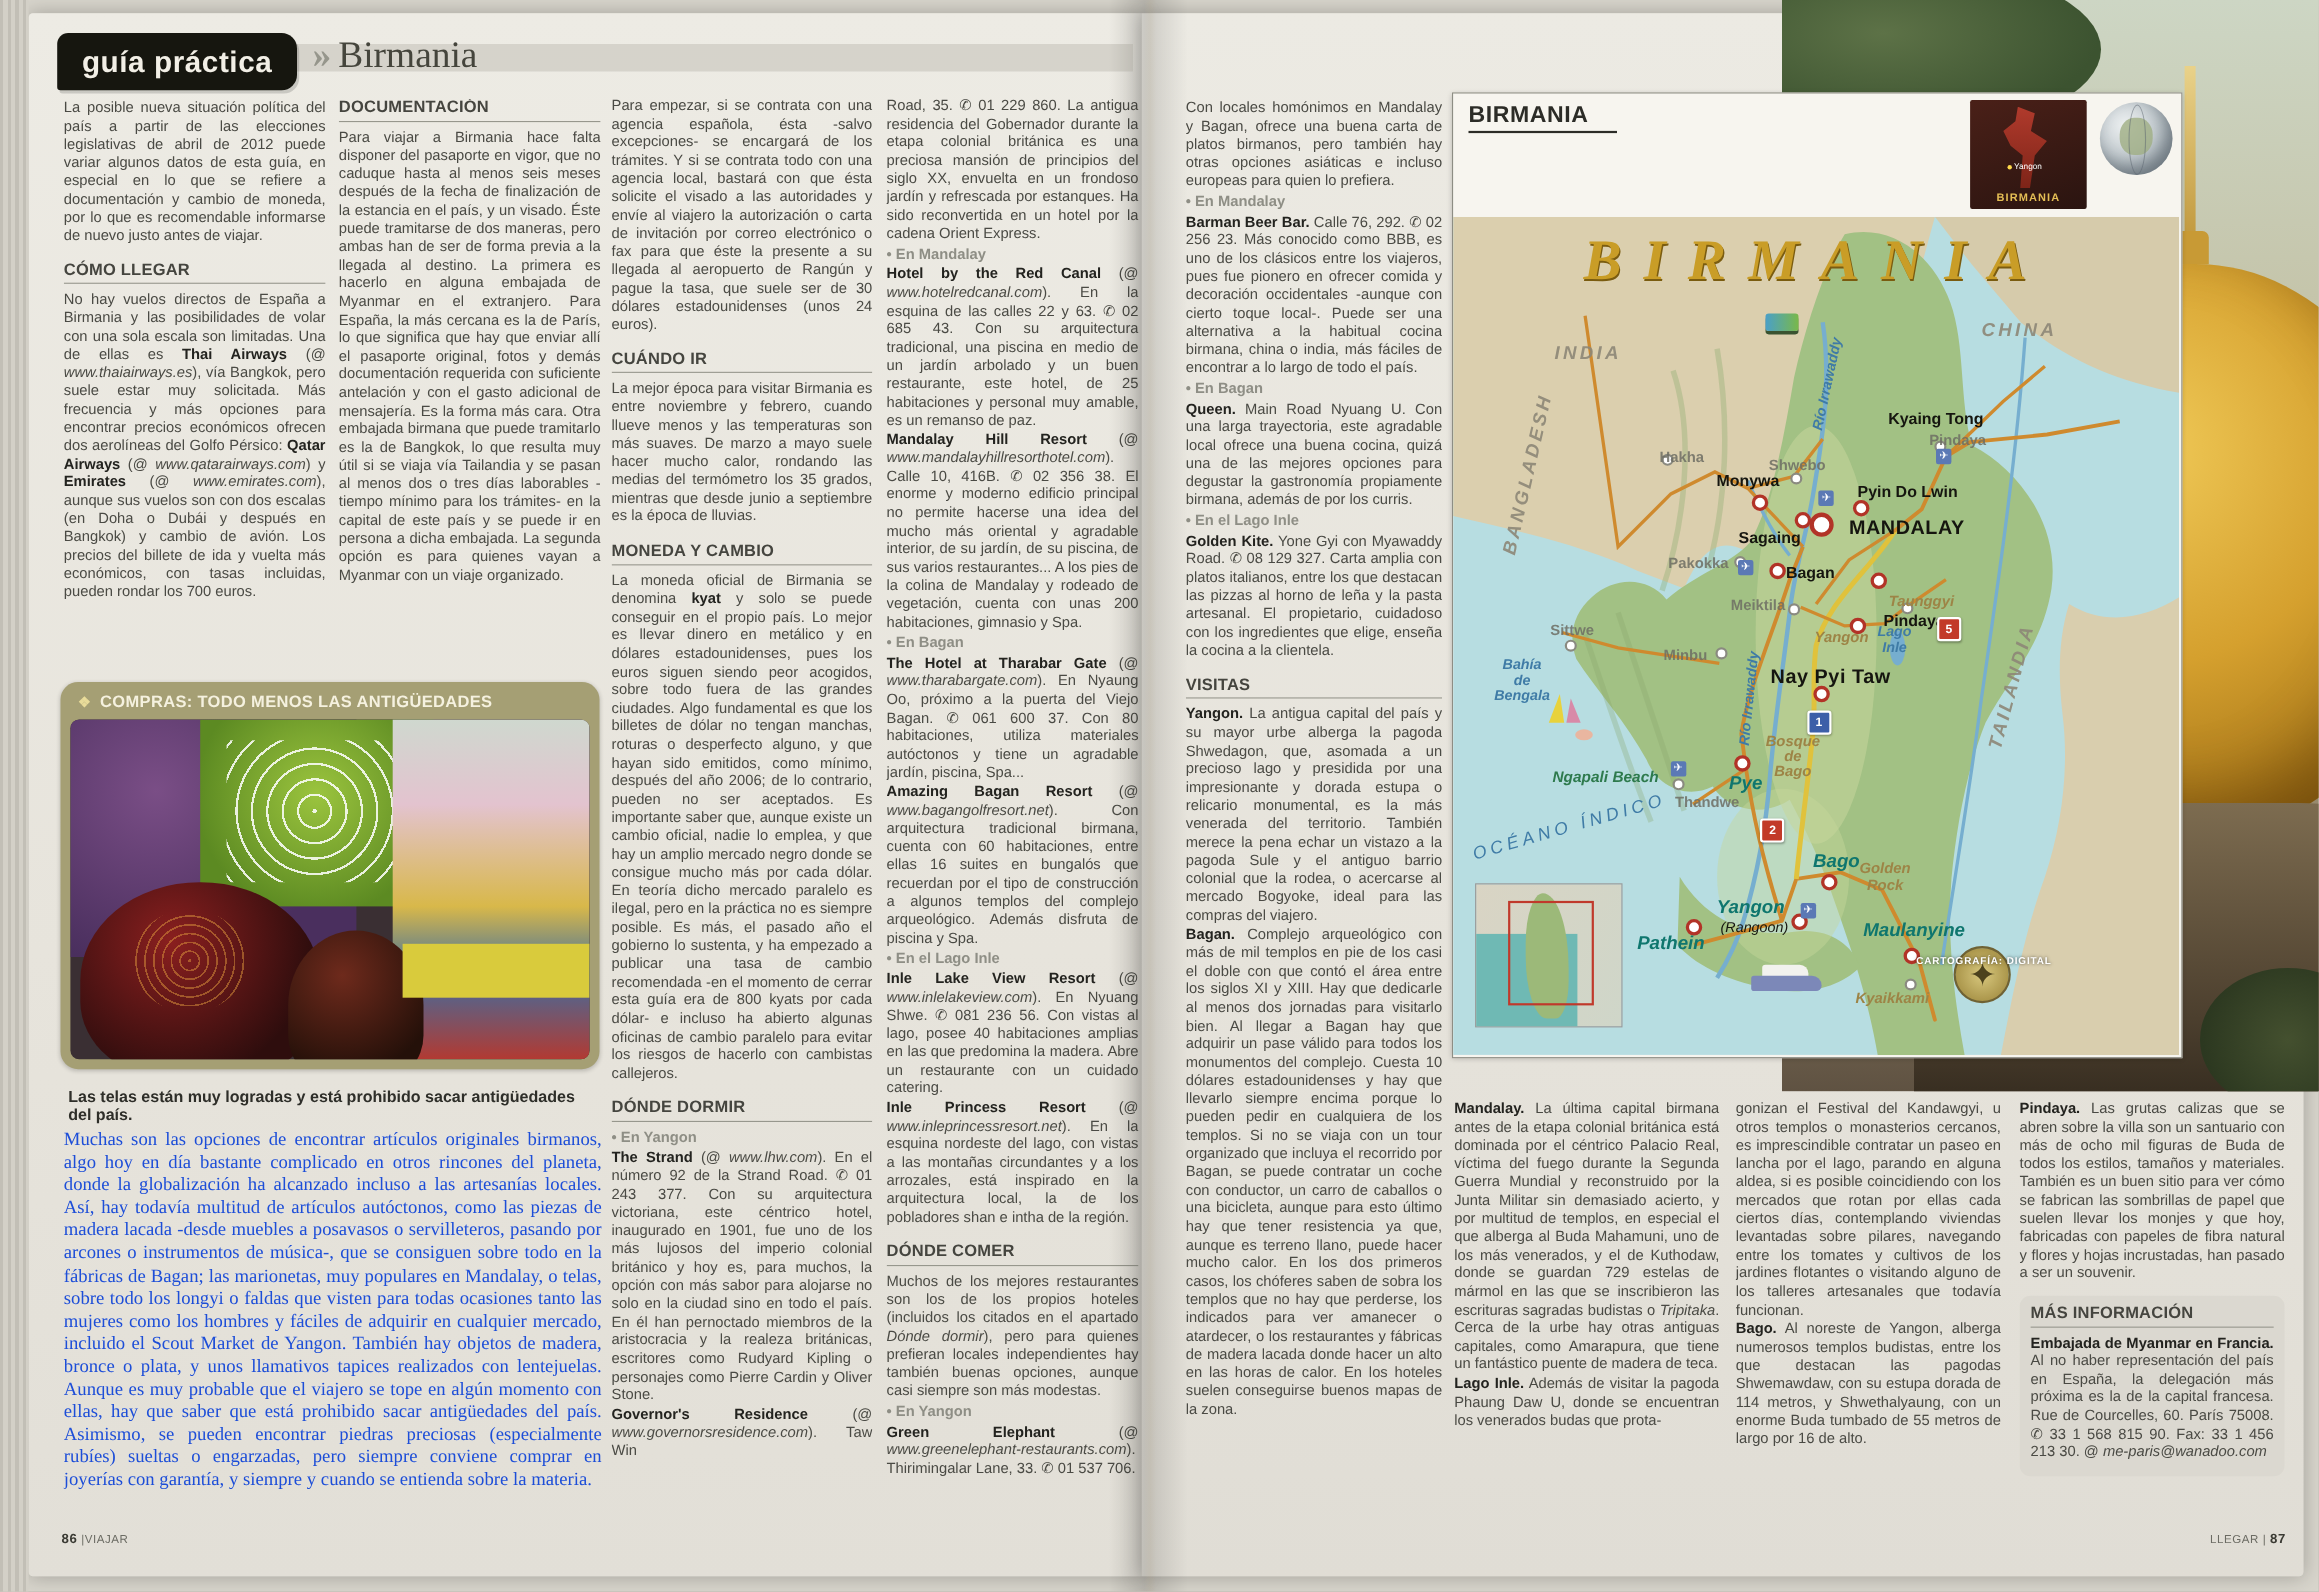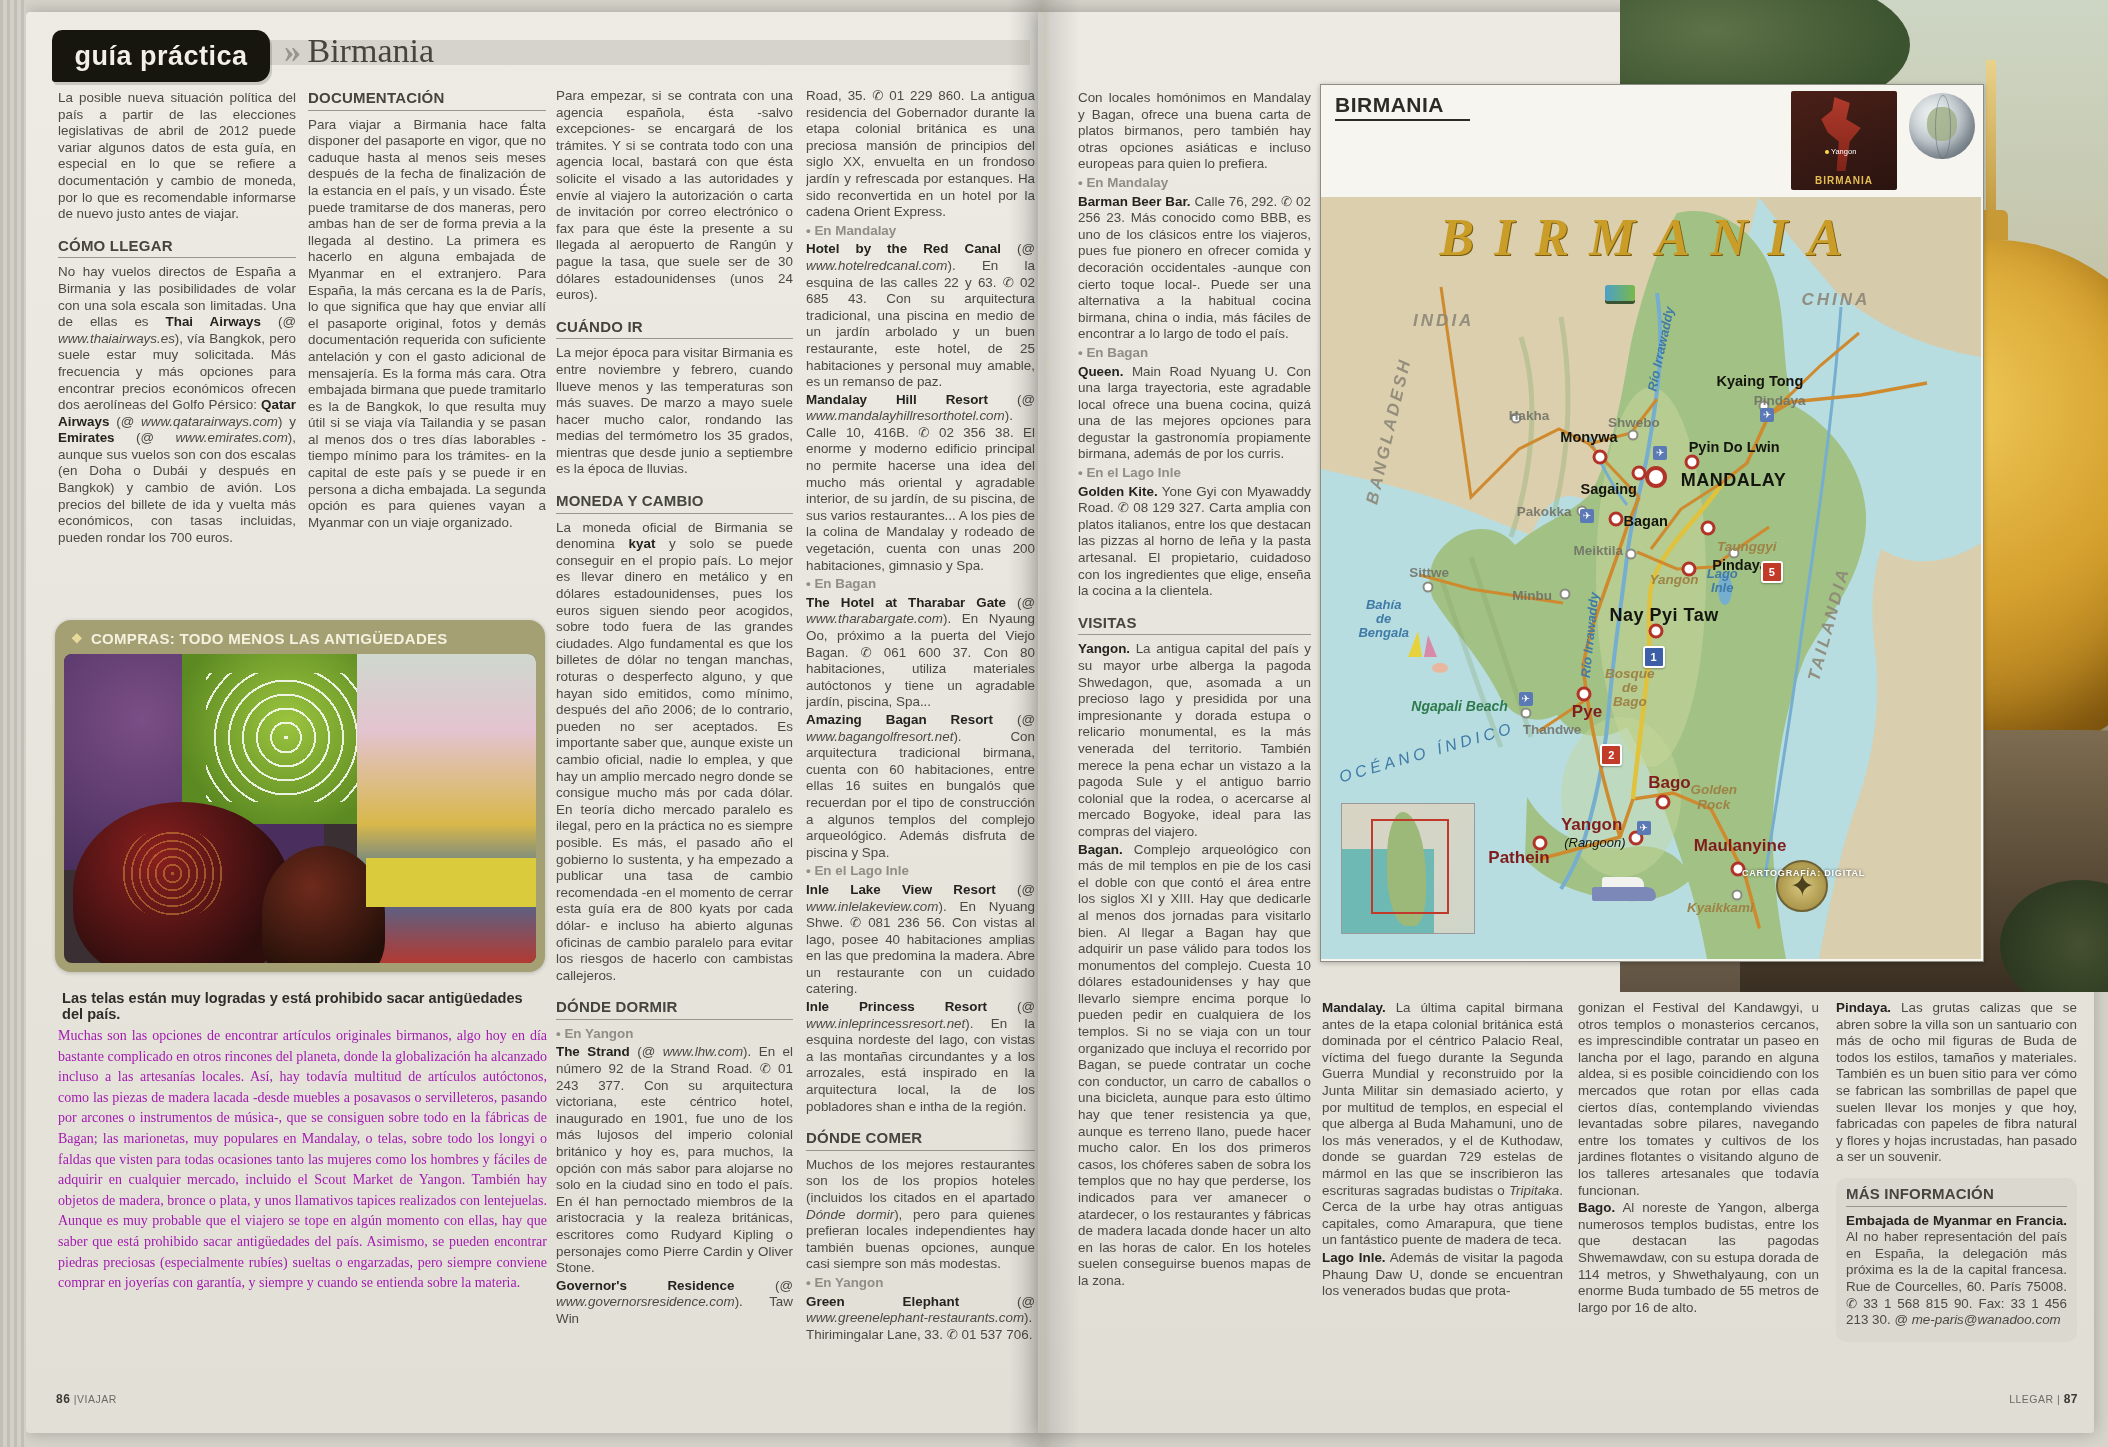--- a/index.html
+++ b/index.html
@@ -43,21 +43,21 @@
 
   
   #compras{position:absolute;left:55px;top:620px;width:490px;height:352px;background:#a59f74;border-radius:16px;z-index:2;
     box-shadow:0 1px 4px rgba(0,0,0,.2);}
   #compras-title{height:36px;display:flex;align-items:center;gap:8px;padding:0 16px;color:#f5f1df;font-weight:bold;font-size:15px;letter-spacing:.3px;}
   #compras-title .dm{color:#e9dc9a;font-size:13px;}
   #compras-photo{position:absolute;left:9px;right:9px;top:34px;bottom:9px;border-radius:8px;overflow:hidden;background:#3a2f33;}
   .ph{position:absolute;}
   #caption{position:absolute;left:62px;top:990px;width:482px;font-weight:bold;font-size:14.6px;color:#2e2e29;z-index:2;}
   #shoptext{position:absolute;left:58px;top:1026px;width:489px;height:362px;font-family:"Liberation Serif",serif;
-    font-size:14px;line-height:20.6px;text-align:justify;color:#a21caf;overflow:hidden;}
+    font-size:17px;line-height:20.6px;text-align:justify;color:#1d4ed8;overflow:hidden;}
 
   
   .foot{position:absolute;top:1392px;font-size:10.5px;color:#6b6b63;letter-spacing:.5px;z-index:3;}
   #foot-l{left:56px;}
   #foot-r{left:1962px;width:116px;text-align:right;}
   .foot b{color:#3a3a33;font-size:12px;}
 
   
   #photo{position:absolute;left:1620px;top:0;width:488px;height:992px;z-index:1;overflow:hidden;
     background:linear-gradient(180deg,#cdd6c4 0%,#c4c3a8 30%,#b3a98b 55%,#8e7f63 80%,#5f5242 100%);}
@@ -93,21 +93,21 @@
 
   
   #mapc{position:absolute;left:0;top:112px;width:660px;height:762px;overflow:hidden;}
   #mapc svg{position:absolute;left:0;top:0;z-index:0;}
   #map-title{position:absolute;left:4%;top:1.5%;width:92%;text-align:center;z-index:3;
     font-family:"Liberation Serif",serif;font-style:italic;font-weight:bold;font-size:52px;letter-spacing:20px;
     color:#c99d27;text-shadow:1px 1px 0 #7a5c10;white-space:nowrap;}
   .ml{position:absolute;z-index:2;white-space:pre-line;text-align:center;transform:translate(-50%,-50%);line-height:1.05;}
   .ml.reg{color:#8d8777;font-style:italic;font-size:17px;letter-spacing:3px;font-weight:bold;opacity:.9;}
   .ml.cty{font-weight:bold;color:#15150f;font-size:14.5px;}
-  .ml.cty2{font-weight:bold;color:#7f1d1d;font-size:17px;}
+  .ml.cty2{font-weight:bold;color:#0f766e;font-size:17px;font-style:italic;}
   .ml.cap{font-weight:bold;color:#15150f;font-size:18px;letter-spacing:.5px;}
   .ml.sm{color:#6e6e64;font-size:13.5px;font-weight:bold;opacity:.85;}
   .ml.tan{color:#9d8446;font-style:italic;font-weight:bold;font-size:13.5px;}
   .ml.wat{color:#3f7ba6;font-style:italic;font-size:13px;font-weight:bold;}
   .ml.wat-lg{color:#3f7ba6;font-style:italic;font-size:16px;letter-spacing:4px;}
   .ml.grn{color:#2e7a4d;font-style:italic;font-weight:bold;font-size:14px;}
   .ml.ital{color:#15150f;font-style:italic;font-size:13px;}
   .dot{position:absolute;z-index:1;width:9px;height:9px;background:#fff;border:3px solid #b23327;border-radius:50%;transform:translate(-50%,-50%);}
   .dot.big{width:14px;height:14px;border-width:4px;}
   .dot.sm{width:7px;height:7px;border:2px solid #8a8a80;}

